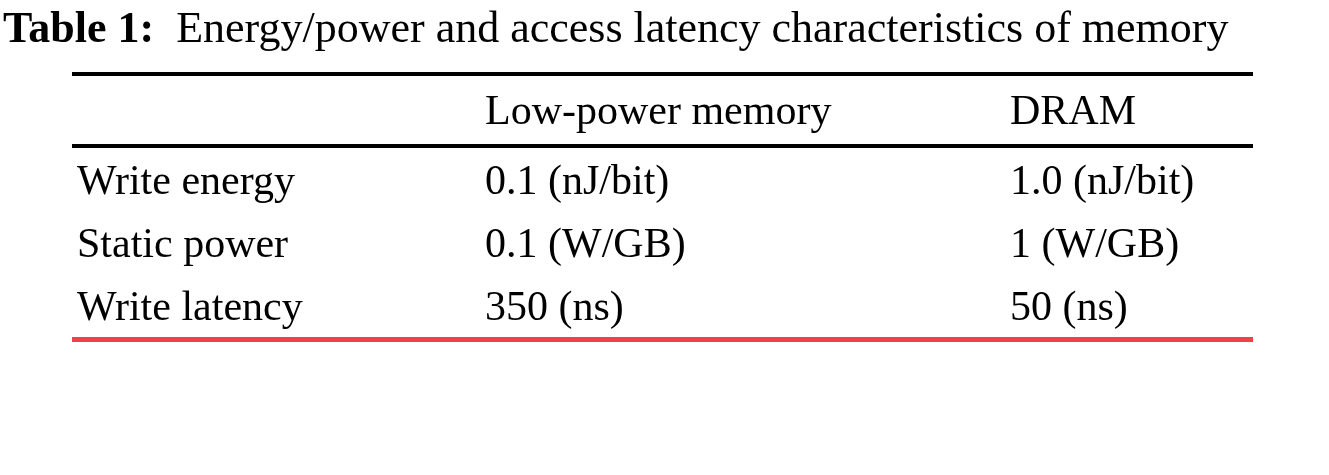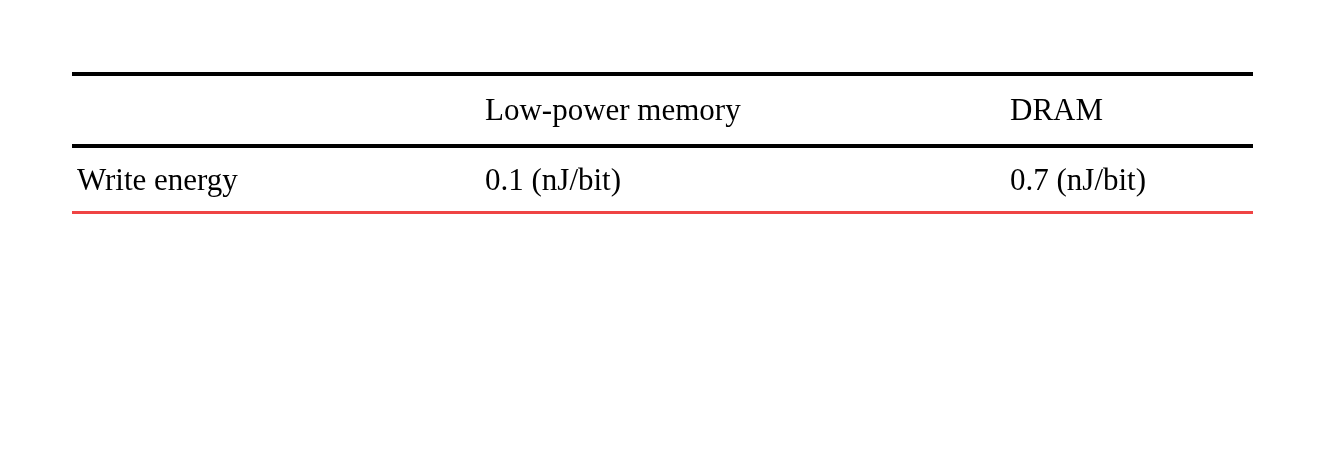--- a/index.html
+++ b/index.html
@@ -29,22 +29,22 @@
     margin-right: 22px;
   }
   table.memtable {
     position: absolute;
     left: 72px;
     top: 72px;
     width: 1181px;
     border-collapse: collapse;
     table-layout: fixed;
     border-top: 4px solid #000000;
-    border-bottom: 3px solid #ef4444;
-    font-size: 31px;
+    border-bottom: 5px solid #ef4444;
+    font-size: 42px;
     color: #000000;
   }
   table.memtable thead th {
     text-align: left;
     font-weight: normal;
     border-bottom: 4px solid #000000;
     padding: 10px 0 10px 0;
     line-height: 48px;
     vertical-align: middle;
   }
@@ -56,36 +56,49 @@
     white-space: nowrap;
     margin-left: 32px;
   }
   table.memtable .c1 { padding-left: 5px; }
 </style>
 </head>
 <body>
 
 <div class="page">
 
+  <div class="caption">
+    <span class="caption-label">Table 1:</span><span>Energy/power and access latency characteristics of memory</span>
+  </div>
 
   <table class="memtable">
     <colgroup>
       <col style="width:413px">
       <col style="width:525px">
       <col style="width:243px">
     </colgroup>
     <thead>
       <tr>
         <th class="c1"></th>
         <th>Low-power memory</th>
         <th>DRAM</th>
       </tr>
     </thead>
     <tbody>
       <tr>
         <td class="c1">Write energy</td>
         <td>0.1 (nJ/bit)</td>
-        <td>0.7 (nJ/bit)</td>
+        <td>1.0 (nJ/bit)</td>
+      </tr>
+      <tr>
+        <td class="c1">Static power</td>
+        <td>0.1 (W/GB)</td>
+        <td>1 (W/GB)</td>
+      </tr>
+      <tr>
+        <td class="c1">Write latency</td>
+        <td>350 (ns)</td>
+        <td>50 (ns)</td>
       </tr>
     </tbody>
   </table>
 
 </div>
 
 </body></html>

